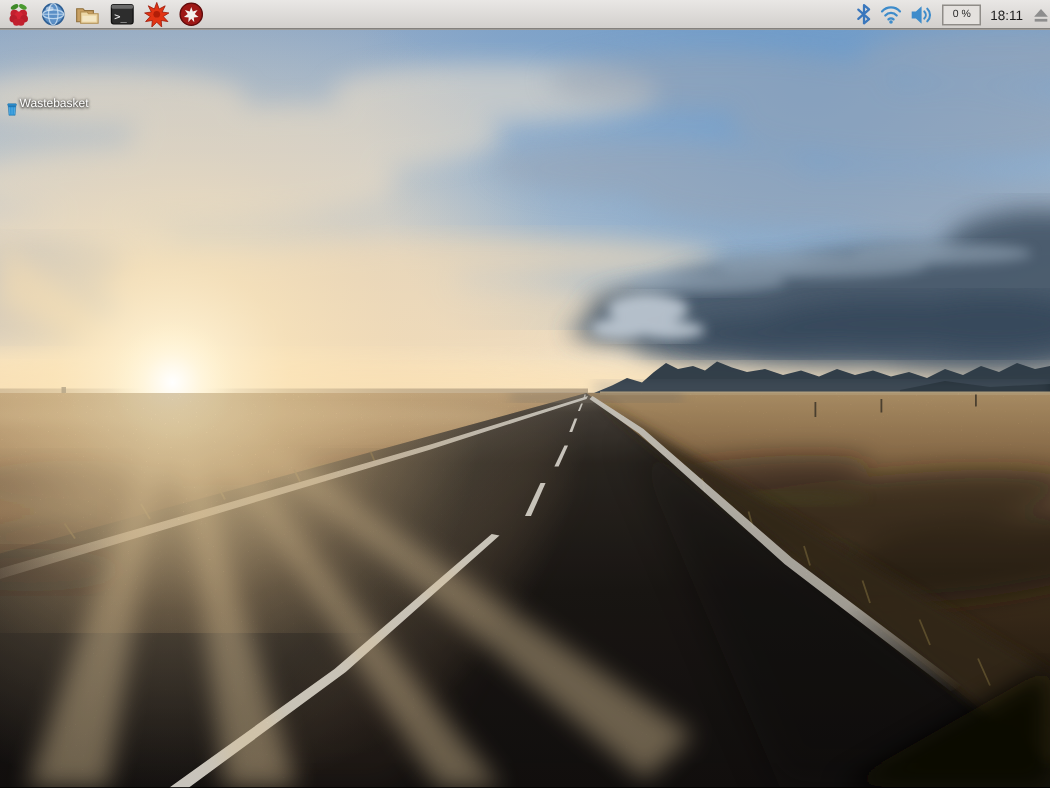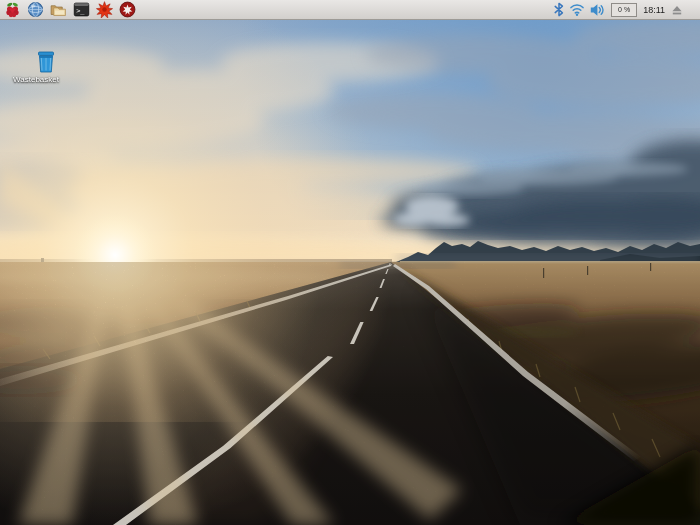--- a/index.html
+++ b/index.html
@@ -10,38 +10,38 @@
   }
   
   .taskbar{
     position:absolute;top:0;left:0;width:700px;height:20px;
     background:linear-gradient(#e9e7e5,#d2cfcc);
     border-bottom:1px solid #9d9a96;
     display:flex;align-items:center;justify-content:space-between;
     box-sizing:border-box;z-index:10;
   }
   .tb-left{display:flex;align-items:center;gap:5px;padding-left:3px;}
-  .tb-right{display:flex;align-items:center;gap:6px;padding-right:17px;}
+  .tb-right{display:flex;align-items:center;gap:6px;padding-right:0;}
   .tb-btn{
     width:18px;height:18px;border:none;background:transparent;padding:0;margin:0;
     display:flex;align-items:center;justify-content:center;cursor:pointer;
   }
   .tray-icon{display:flex;align-items:center;justify-content:center;height:18px;}
   .cpu-box{
     width:26px;height:14px;border:1px solid #8f8c88;background:#e4e1de;
     display:flex;align-items:center;justify-content:center;box-sizing:border-box;
   }
   .cpu-box span{font-size:7px;color:#2b2b2b;letter-spacing:0;}
   .clock{font-size:9px;color:#1c1c1c;}
   
   .desktop{position:absolute;top:20px;left:0;width:700px;height:505px;}
   .desktop svg.wall{display:block;}
   .desktop-icon{
-    position:absolute;top:31px;left:3px;width:56px;z-index:5;
-    display:flex;flex-direction:column;align-items:flex-end;cursor:pointer;
+    position:absolute;top:42px;left:3px;width:56px;z-index:5;
+    display:flex;flex-direction:row;align-items:flex-start;cursor:pointer;
   }
   .di-label{
     margin-top:2px;font-size:8px;color:#fff;line-height:9px;
     text-shadow:0 1px 2px rgba(0,0,0,.85),0 0 2px rgba(0,0,0,.6);
   }
 </style>
 </head>
 <body>
 
 <div class="taskbar">

